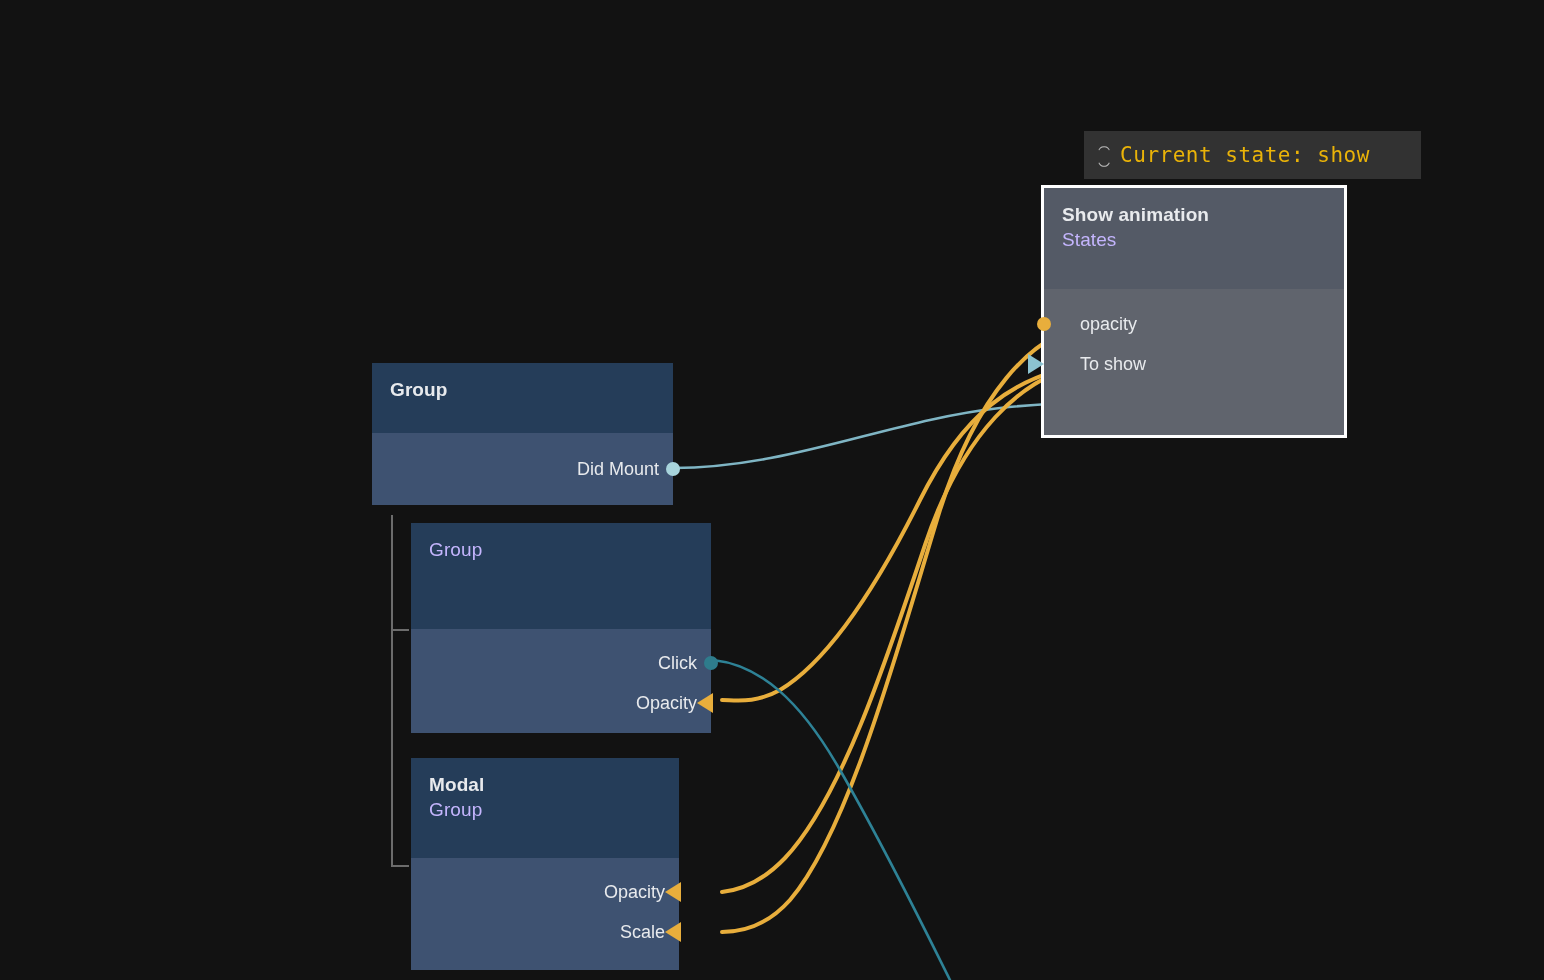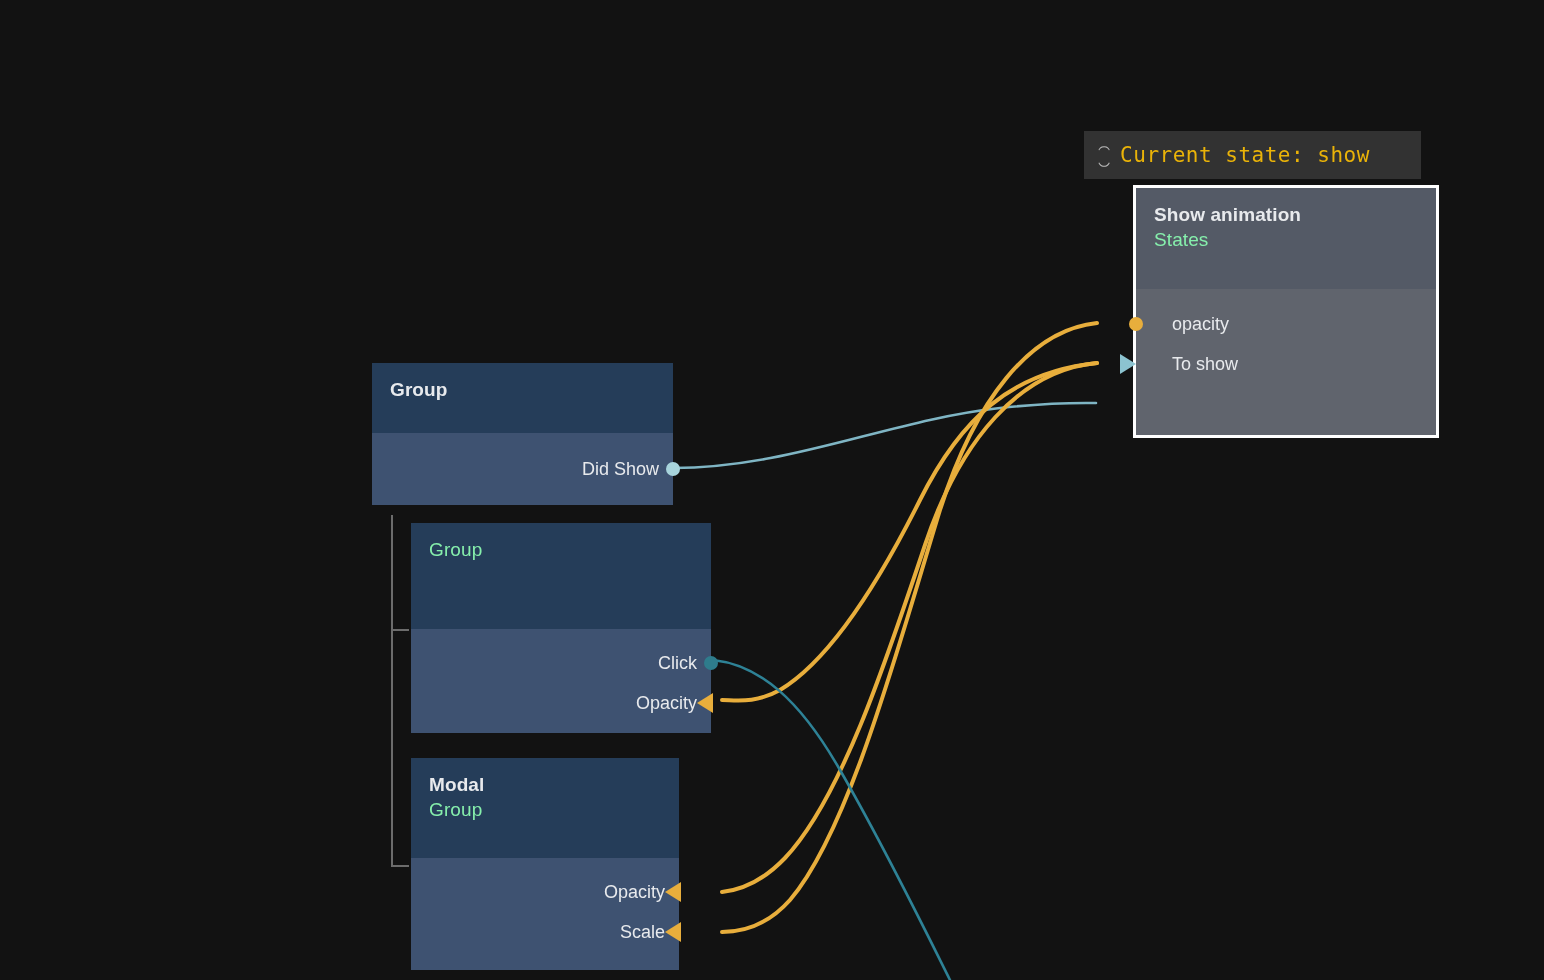--- a/index.html
+++ b/index.html
@@ -74,21 +74,21 @@
   .node-title {
     font-size: 19px;
     font-weight: bold;
     color: #e8eaed;
     line-height: 25px;
     letter-spacing: 0.1px;
   }
   .node-subtitle {
     font-size: 19px;
     font-weight: normal;
-    color: #86efac;
+    color: #c4b5fd;
     line-height: 25px;
     letter-spacing: 0.1px;
   }
 
   
   .port {
     position: relative;
     height: 40px;
     display: flex;
     align-items: center;
@@ -194,21 +194,21 @@
     <div class="tree-tick" style="left:391px; top:629px; width:18px;"></div>
     <div class="tree-tick" style="left:391px; top:865px; width:18px;"></div>
   </div>
 
   <div class="node blue" style="left:372px; top:363px; width:301px;">
     <div class="node-header" style="height:70px;">
       <div class="node-title">Group</div>
     </div>
     <div class="node-body" style="height:72px; padding-top:16px;">
       <div class="port out">
-        <span class="port-label">Did Show</span>
+        <span class="port-label">Did Mount</span>
         <span class="port-dot right teal-light"></span>
       </div>
     </div>
   </div>
 
   <div class="node blue" style="left:411px; top:523px; width:300px;">
     <div class="node-header" style="height:106px;">
       <div class="node-subtitle">Group</div>
     </div>
     <div class="node-body" style="height:104px; padding-top:14px;">
@@ -238,21 +238,21 @@
         <span class="port-arrow pointing-left"></span>
       </div>
     </div>
   </div>
 
   <div class="state-badge" style="left:1084px; top:131px; width:337px; height:48px;">
     <span class="pin-icon">⁐</span>
     <span class="state-text">Current state: show</span>
   </div>
 
-  <div class="node gray selected" style="left:1133px; top:185px; width:306px;">
+  <div class="node gray selected" style="left:1041px; top:185px; width:306px;">
     <div class="node-header" style="height:101px;">
       <div class="node-title">Show animation</div>
       <div class="node-subtitle">States</div>
     </div>
     <div class="node-body" style="height:146px; padding-top:15px;">
       <div class="port in-left">
         <span class="port-dot left orange"></span>
         <span class="port-label">opacity</span>
       </div>
       <div class="port in-left">

